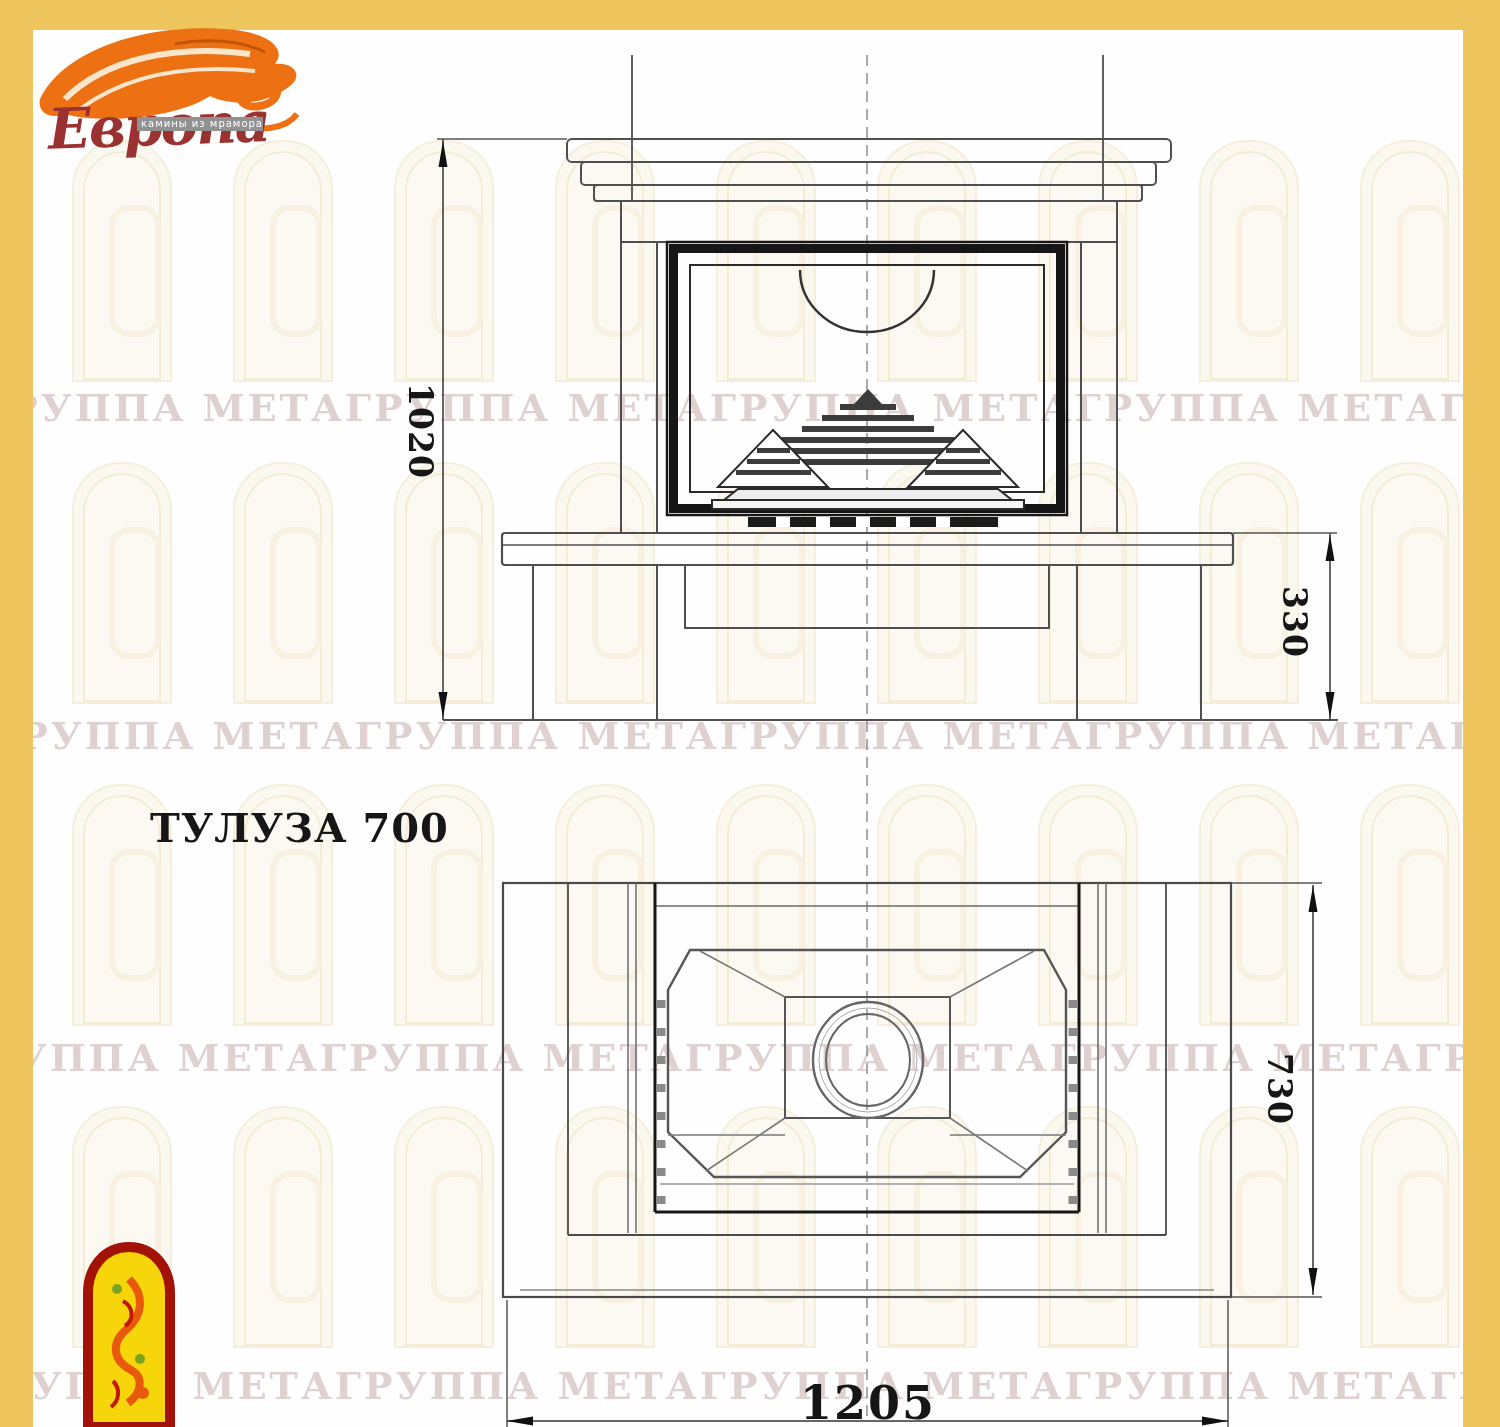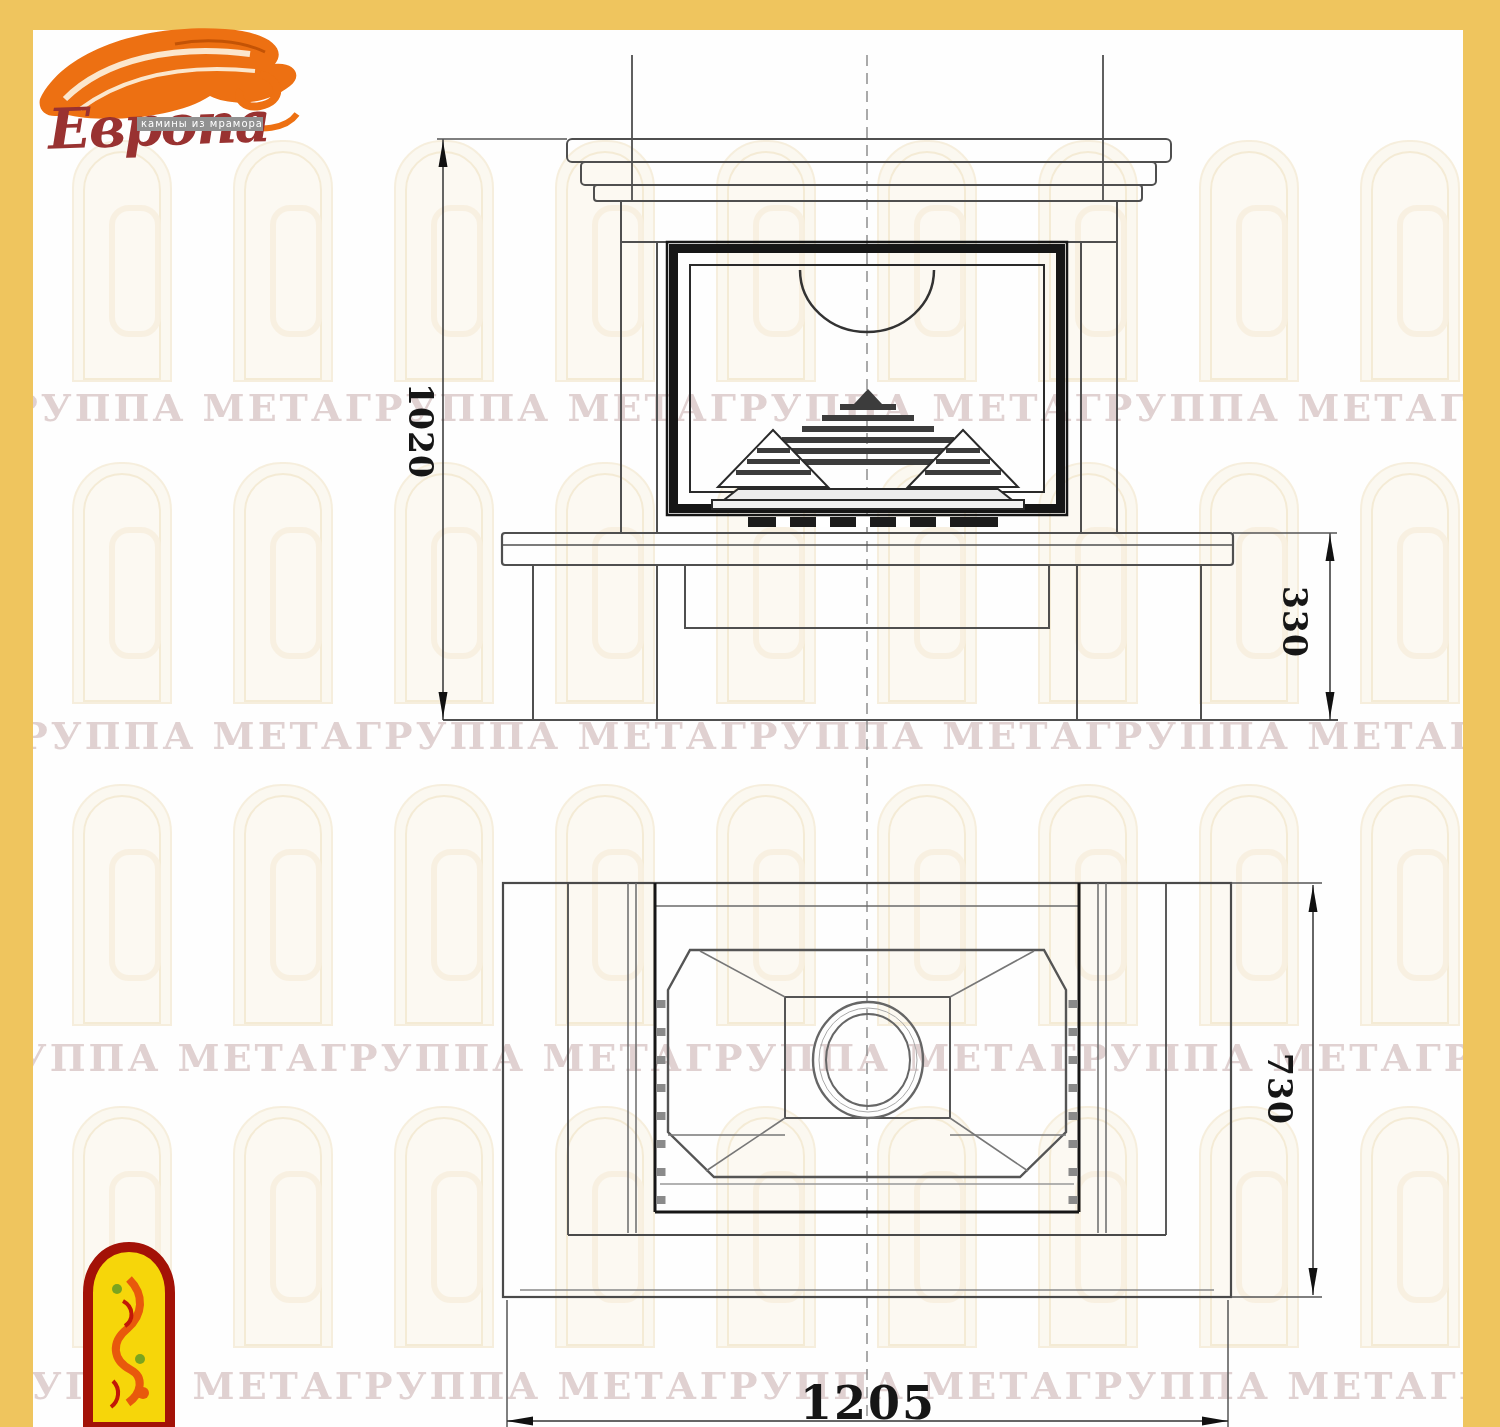--- a/index.html
+++ b/index.html
@@ -391,20 +391,21 @@
       <g>
         <line x1="507" y1="1300" x2="507" y2="1427" stroke="#555555" stroke-width="1.5"></line>
         <line x1="1228" y1="1300" x2="1228" y2="1427" stroke="#555555" stroke-width="1.5"></line>
         <line x1="507" y1="1421" x2="1228" y2="1421" stroke="#333333" stroke-width="1.5"></line>
         <polygon points="507,1421 533,1416.5 533,1425.5" fill="#111111"></polygon>
         <polygon points="1228,1421 1202,1416.5 1202,1425.5" fill="#111111"></polygon>
       </g>
     </g>
   </svg>
 
+  <div id="title" class="lbl">ТУЛУЗА 700</div>
   <div class="lbl vdim" style="left:420px;top:431px;">1020</div>
   <div class="lbl vdim" style="left:1294px;top:622px;">330</div>
   <div class="lbl vdim" style="left:1279px;top:1089px;">730</div>
   <div class="lbl hdim" style="left:868px;top:1403px;">1205</div>
 
   <div id="frame-top" class="frame"></div>
   <div id="frame-left" class="frame"></div>
   <div id="frame-right" class="frame"></div>
 
   <div id="logo">

